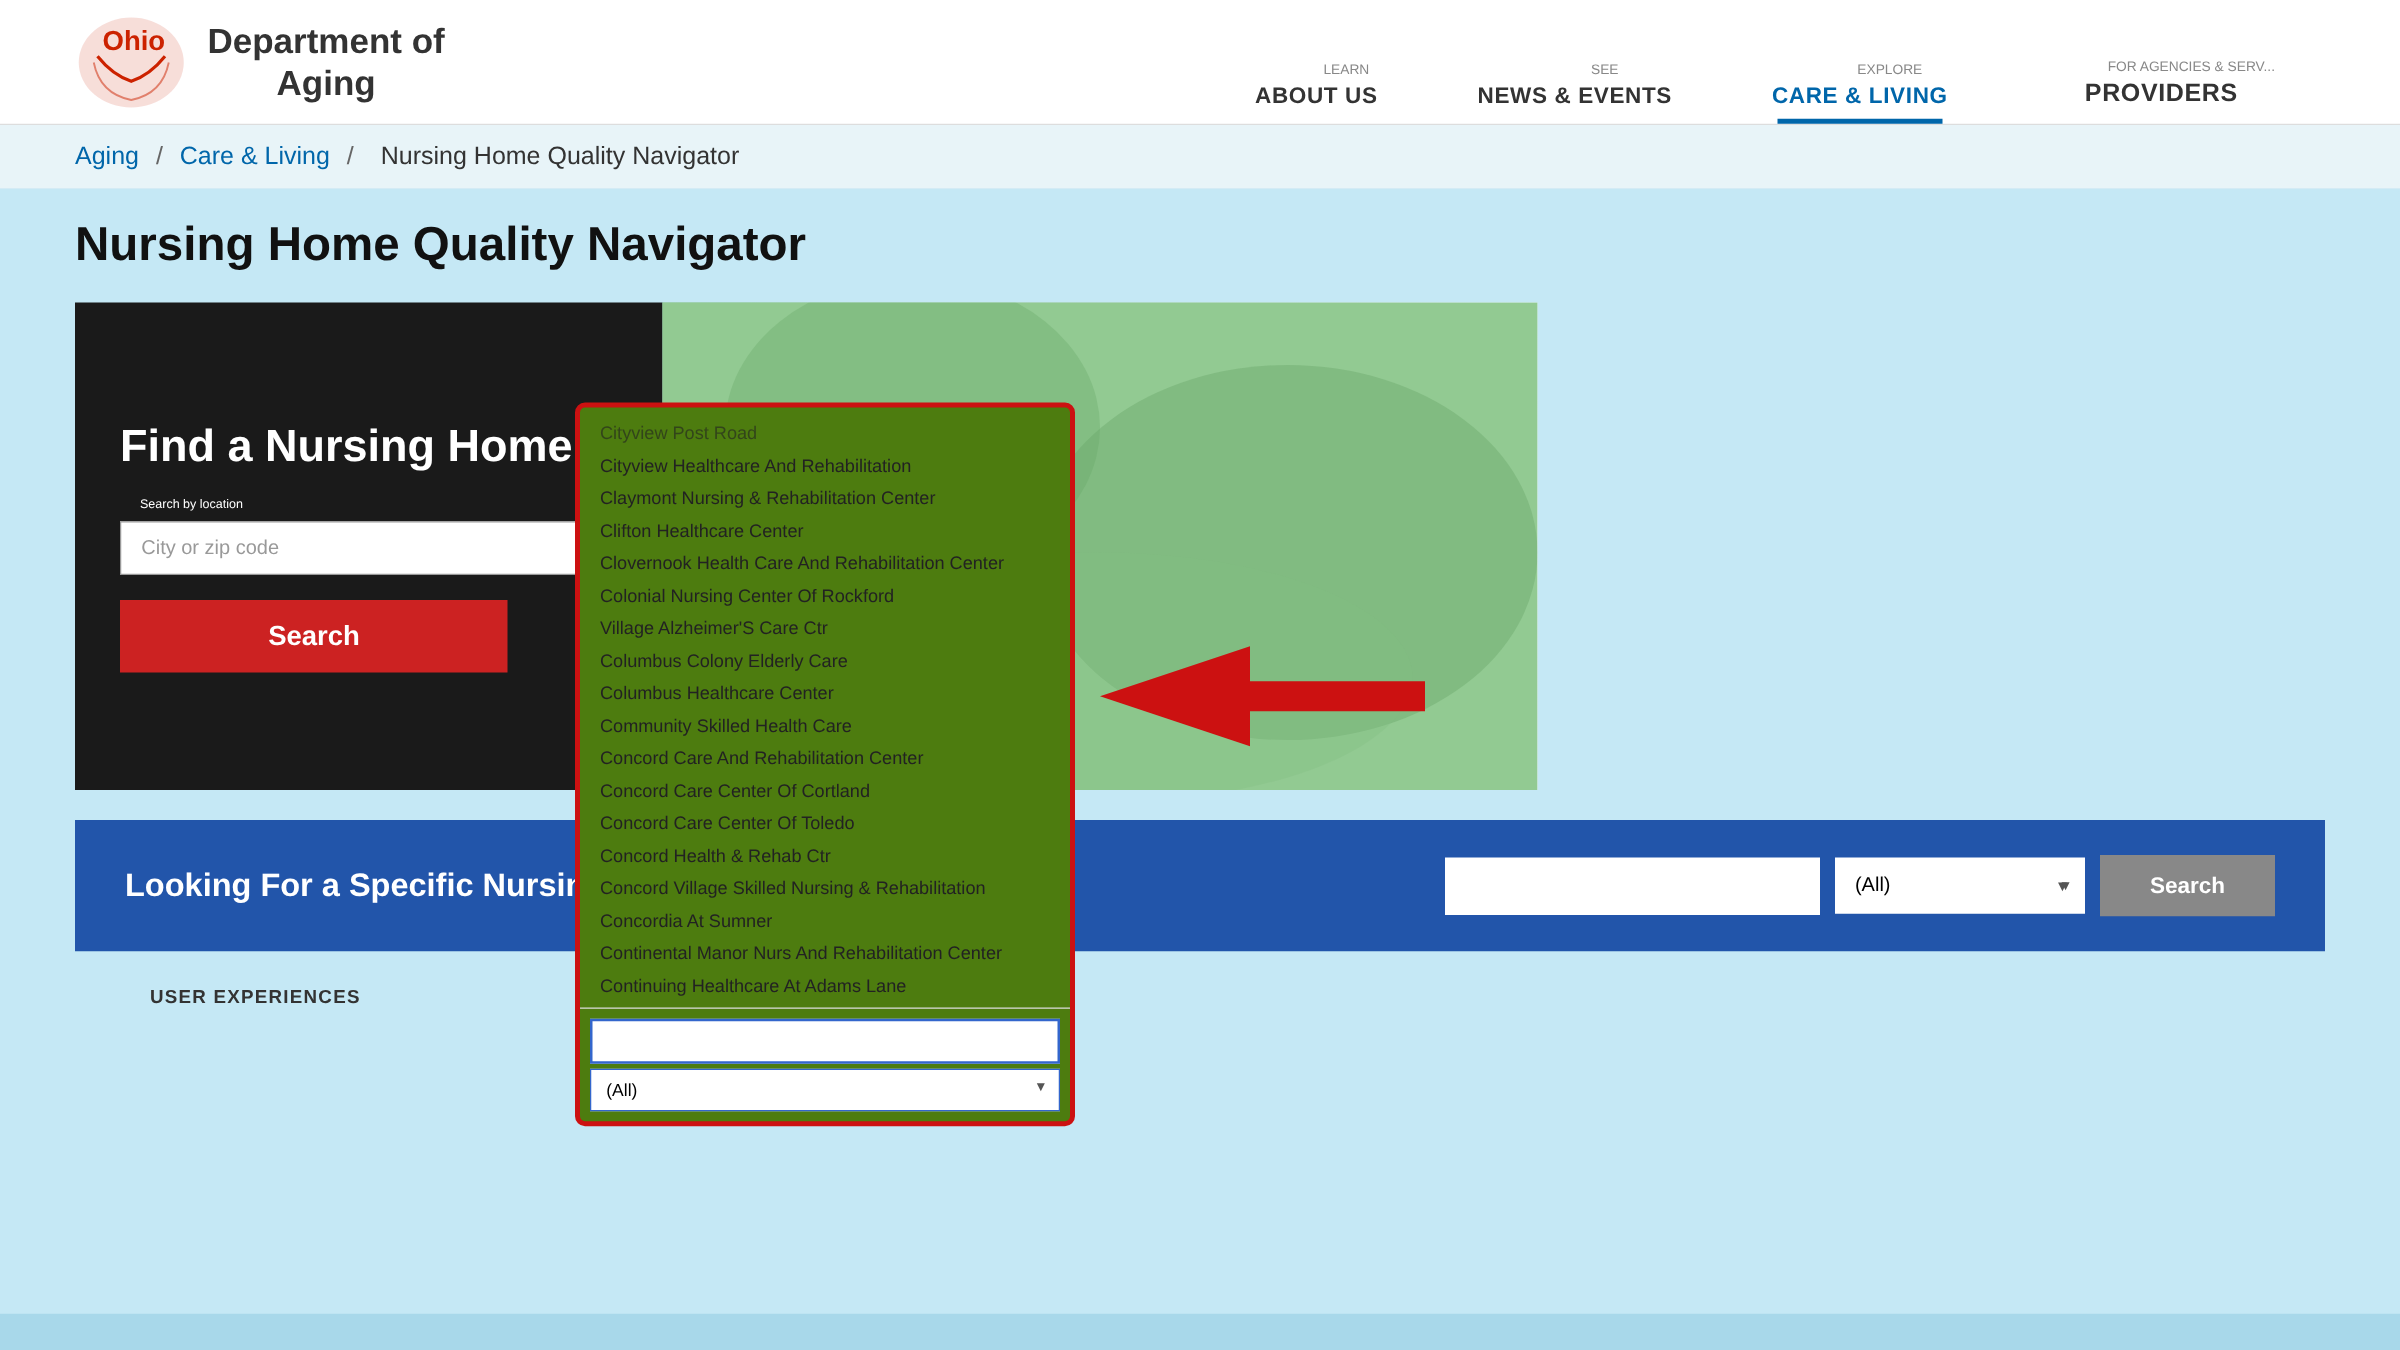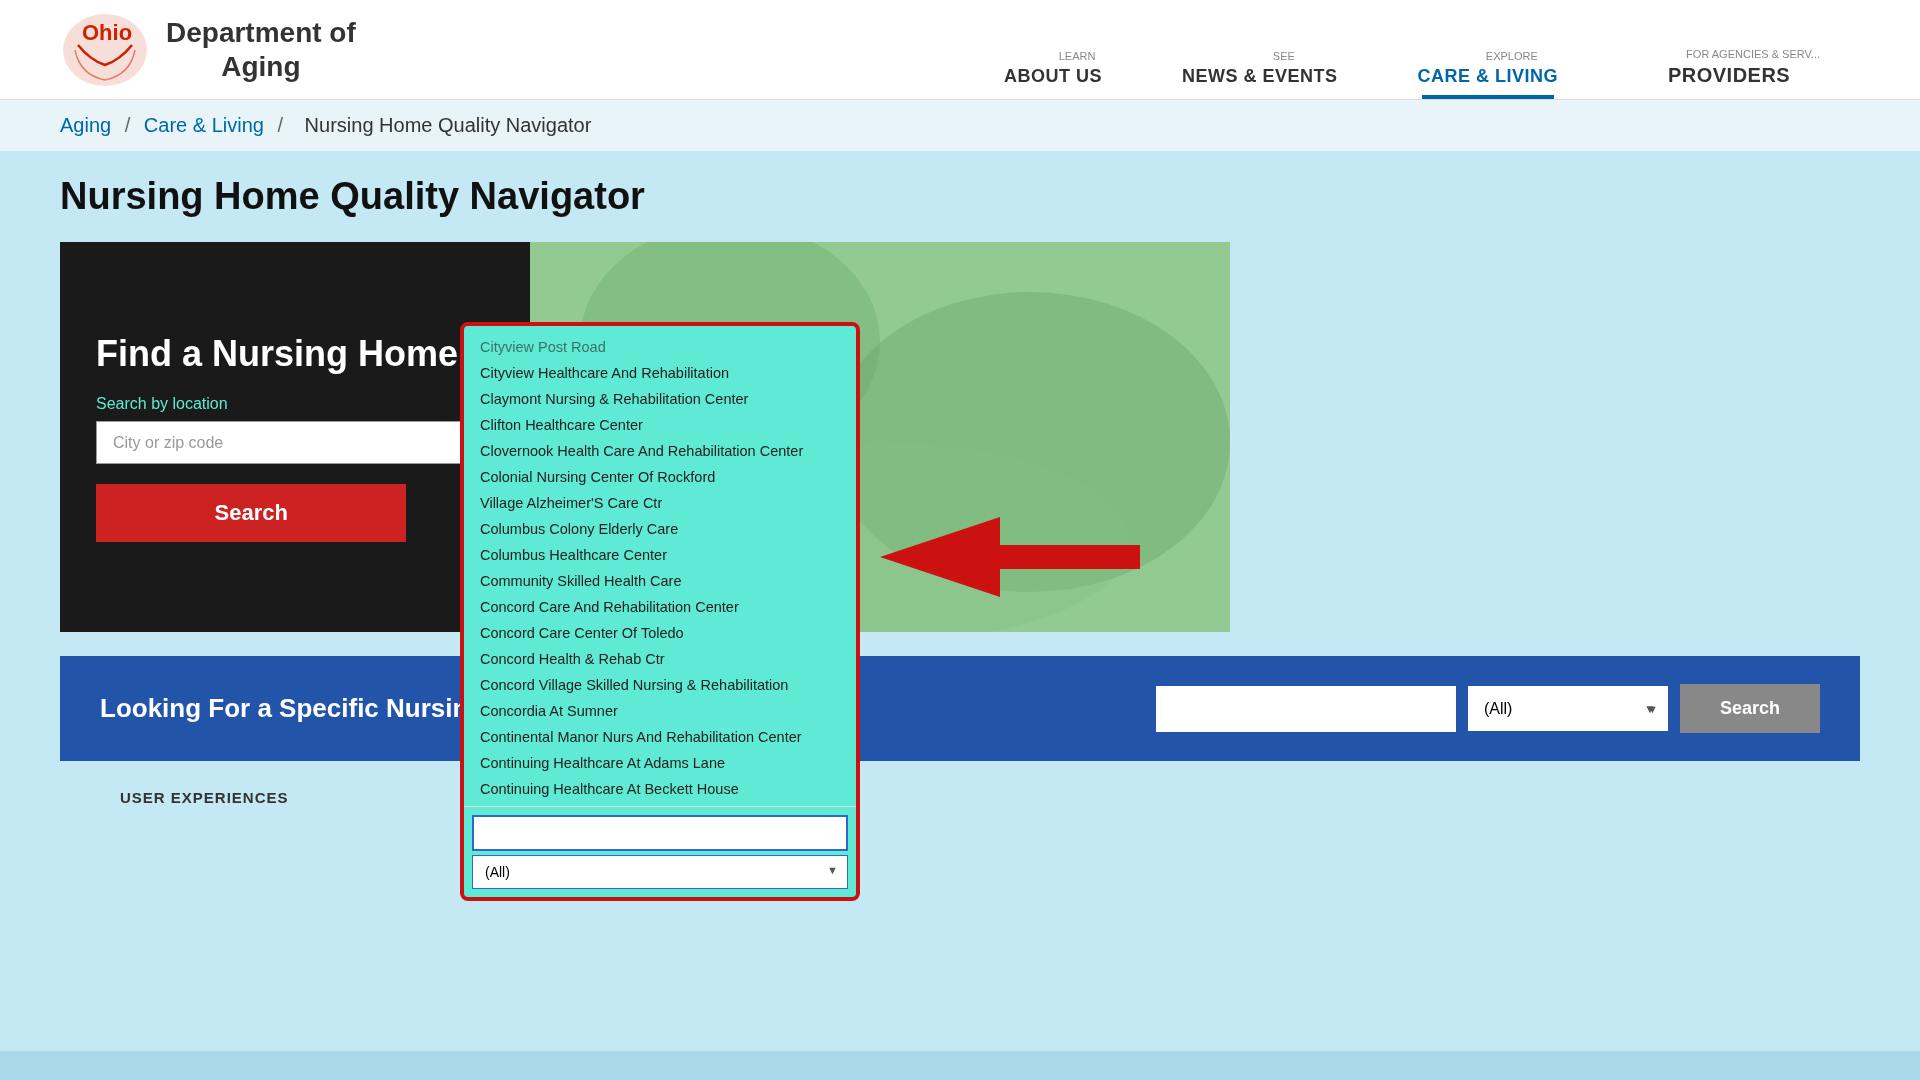--- a/index.html
+++ b/index.html
@@ -130,24 +130,25 @@
       flex-direction: column;
       justify-content: center;
       gap: 20px;
     }
     .find-panel h2 {
       font-size: 36px;
       font-weight: bold;
       color: white;
     }
     .find-panel label {
-      font-size: 16px;
-      color: #5eead4;
+      font-size: 10px;
+      color: #ffffff;
       display: block;
       margin-bottom: 8px;
+      margin-left: 16px;
     }
     .city-select {
       width: 100%;
       padding: 12px 16px;
       font-size: 16px;
       border: 1px solid #999;
       background: white;
       color: #999;
       appearance: none;
       cursor: pointer;
@@ -189,21 +190,21 @@
       inset: 0;
       background: rgba(150, 200, 150, 0.4);
     }
 
     
     .dropdown-overlay {
       position: absolute;
       top: 80px;
       left: 400px;
       width: 400px;
-      background: #5eead4;
+      background: #4d7c0f;
       border: 4px solid #cc1111;
       border-radius: 8px;
       z-index: 100;
       overflow: hidden;
     }
     .dropdown-list {
       max-height: 480px;
       overflow-y: auto;
       padding: 8px 0;
     }
@@ -400,20 +401,21 @@
           <div class="dropdown-item">Cityview Healthcare And Rehabilitation</div>
           <div class="dropdown-item">Claymont Nursing &amp; Rehabilitation Center</div>
           <div class="dropdown-item">Clifton Healthcare Center</div>
           <div class="dropdown-item">Clovernook Health Care And Rehabilitation Center</div>
           <div class="dropdown-item">Colonial Nursing Center Of Rockford</div>
           <div class="dropdown-item">Village Alzheimer'S Care Ctr</div>
           <div class="dropdown-item">Columbus Colony Elderly Care</div>
           <div class="dropdown-item">Columbus Healthcare Center</div>
           <div class="dropdown-item">Community Skilled Health Care</div>
           <div class="dropdown-item">Concord Care And Rehabilitation Center</div>
+          <div class="dropdown-item">Concord Care Center Of Cortland</div>
           <div class="dropdown-item">Concord Care Center Of Toledo</div>
           <div class="dropdown-item">Concord Health &amp; Rehab Ctr</div>
           <div class="dropdown-item">Concord Village Skilled Nursing &amp; Rehabilitation</div>
           <div class="dropdown-item">Concordia At Sumner</div>
           <div class="dropdown-item">Continental Manor Nurs And Rehabilitation Center</div>
           <div class="dropdown-item">Continuing Healthcare At Adams Lane</div>
           <div class="dropdown-item">Continuing Healthcare At Beckett House</div>
         </div>
       <div class="dropdown-bottom">
         <input class="dropdown-search-input" type="text" value="" style="">

